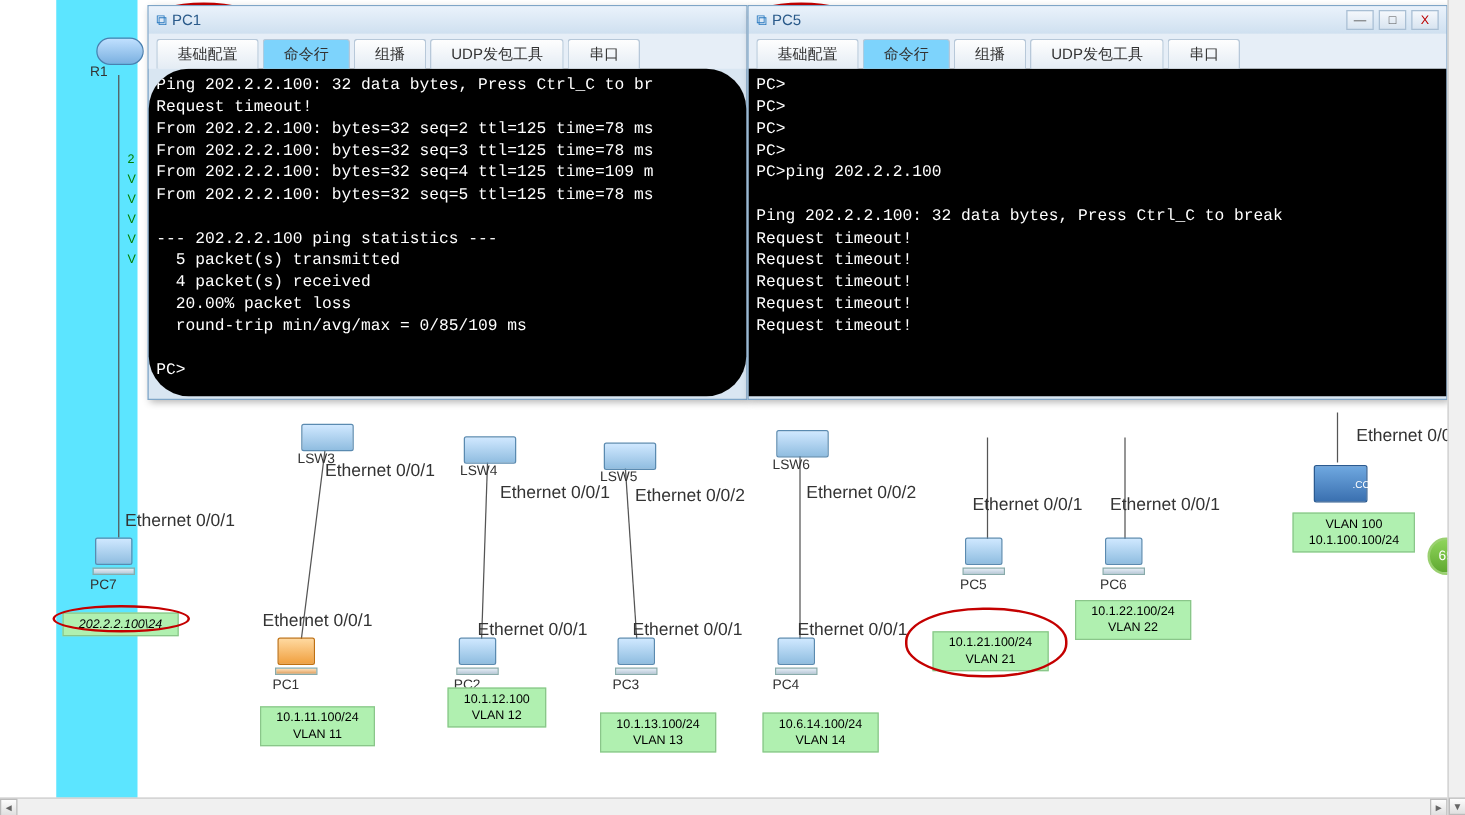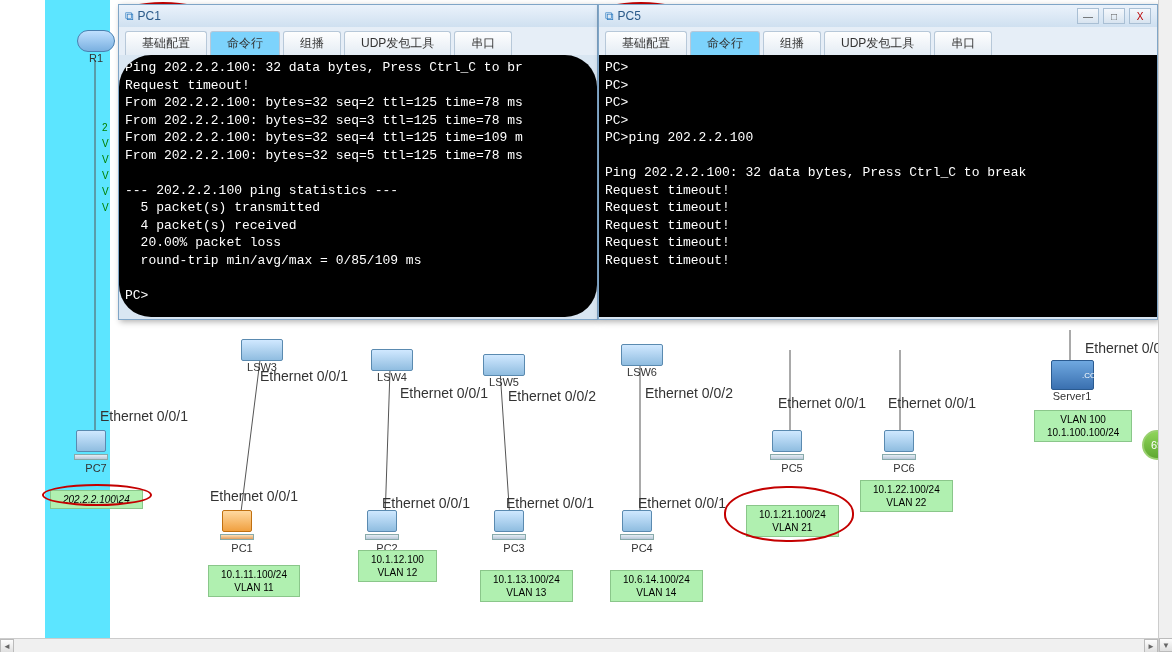--- a/index.html
+++ b/index.html
@@ -1,19 +1,19 @@
 <!DOCTYPE html>
 <html><head>
 <meta charset="utf-8">
 <style>
 * { box-sizing: border-box; margin: 0; padding: 0; }
 body { font-family: "Microsoft YaHei", Arial, sans-serif; font-size: 12px; background: #fff; width: 1172px; height: 652px; position: relative; overflow: hidden; }
 .topo { position: absolute; inset: 0; background: #fff; }
 .cyan-zone { position: absolute; left: 45px; top: 0; width: 65px; height: 640px; background: #3fe0ff; opacity: 0.85; }
-.device { position: absolute; width: 48px; text-align: center; }
+.device { position: absolute; width: 48px; }
 .device .lbl { font-size: 11px; color: #333; white-space: nowrap; }
 .port-lbl { position: absolute; font-size: 14px; color: #333; white-space: nowrap; }
 .ip-badge { position: absolute; background: #b0f0b0; border: 1px solid #8ac68a; padding: 2px 12px; font-size: 10px; line-height: 1.3; white-space: nowrap; text-align: center; }
 .green-circle { position: absolute; right: 0; top: 430px; width: 30px; height: 30px; border-radius: 50%; background: linear-gradient(#8ed45a,#5fa830); color: #fff; font-size: 11px; display: flex; align-items: center; justify-content: center; border: 2px solid #9ad070; }
 svg.links { position: absolute; inset: 0; width: 100%; height: 100%; pointer-events: none; }
 line.link { stroke: #555; stroke-width: 1; }
 .annot { position: absolute; border: 2px solid #c40000; border-radius: 50%; pointer-events: none; }
 .annot-line { position: absolute; border-top: 2px solid #c40000; pointer-events: none; }
 
 
@@ -30,21 +30,21 @@
 .scrollbar-v { position: absolute; top: 0; bottom: 0; right: 0; width: 14px; background: #f0f0f0; border-left: 1px solid #ccc; }
 .sb-btn { position: absolute; width: 14px; height: 14px; background: linear-gradient(#fdfdfd,#e0e0e0); border: 1px solid #bbb; font-size: 8px; display: flex; align-items: center; justify-content: center; color: #666; }
 
 
 .pc-icon { width: 38px; height: 32px; position: relative; }
 .pc-icon .mon { width: 30px; height: 22px; background: linear-gradient(#cfe8ff,#8fbde0); border: 1px solid #5a8ab0; border-radius: 2px; margin: 0 auto; }
 .pc-icon .base { width: 34px; height: 6px; background: linear-gradient(#e5edf5,#b8c8d8); border: 1px solid #8aa; margin: 2px auto 0; }
 .pc-icon.orange .mon { background: linear-gradient(#ffd9a0,#f0a040); border-color: #c07010; }
 .pc-icon.orange .base { background: linear-gradient(#ffe0b8,#e0a060); }
 .sw-icon { width: 42px; height: 22px; background: linear-gradient(#d0e8ff,#90bde0); border: 1px solid #5a8ab0; border-radius: 2px; margin: 4px auto 0; }
-.srv-icon { width: 34px; height: 30px; background: linear-gradient(#6fa8e0,#3a70b0); border: 1px solid #2a5a90; border-radius: 2px; margin: 0 auto; color: #fff; font-size: 8px; display: flex; align-items: center; justify-content: center; padding-left: 41px; }
+.srv-icon { width: 34px; height: 30px; background: linear-gradient(#6fa8e0,#3a70b0); border: 1px solid #2a5a90; border-radius: 2px; margin: 12px auto; color: #fff; font-size: 8px; display: flex; align-items: center; justify-content: center; padding-left: 41px; }
 .rt-icon { width: 38px; height: 22px; background: linear-gradient(#c0e0ff,#7ab0e0); border: 1px solid #4a80b0; border-radius: 12px; margin: 0 auto; }
 </style>
 </head>
 <body>
 
 <div class="topo">
   <div class="cyan-zone"></div>
 
   <svg class="links">
     <line class="link" x1="95" y1="60" x2="95" y2="430"></line>

